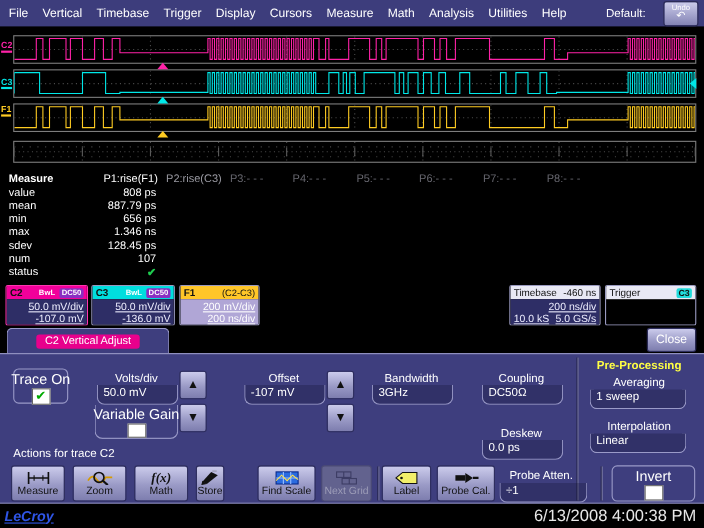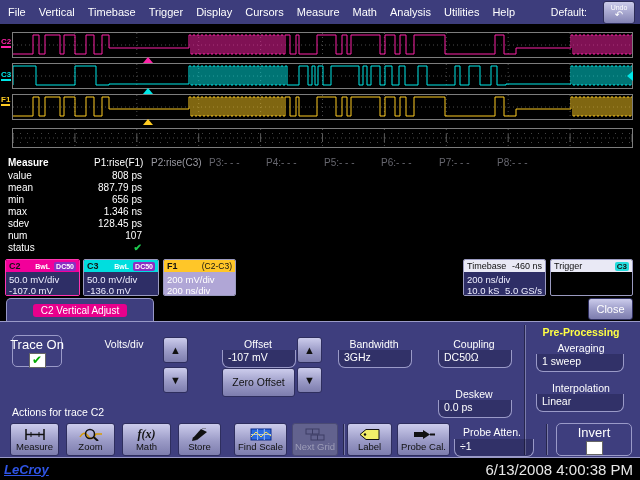--- a/index.html
+++ b/index.html
@@ -34,22 +34,22 @@
   .dim1{color:#9a9aa2;}
   .dim2{color:#66666e;}
   .mval{position:absolute;width:48px;text-align:right;white-space:nowrap;}
   .check{color:#1ecb4f;font-weight:bold;}
 
   
   .dbox{position:absolute;top:259px;height:37px;border:1px solid #9a9ac0;border-radius:2px;
         overflow:hidden;box-sizing:border-box;}
   .dbox .hdr{height:12px;display:flex;align-items:center;font-size:9px;font-weight:bold;color:#111;
              padding:0 3px;gap:2px;box-sizing:border-box;}
-  .dbox .body{background:#2e2e66;color:#eef;font-size:9.5px;
-              padding:2px 3px 0 3px;height:33px;box-sizing:border-box;line-height:11px;}
+  .dbox .body{background:#2e2e66;color:#eef;font-size:9.5px;text-align:right;
+              padding:2px 3px 0 3px;height:33px;box-sizing:border-box;line-height:11px;text-decoration:underline;}
   .badge{font-size:7px;font-weight:bold;color:#fff;border-radius:2px;padding:0 2px;line-height:9px;}
   .spread{display:flex;justify-content:space-between;}
   .selbox{border:1px solid #ff35b0;}
   .lighthdr{background:#e9e9f5;}
 
   
   #tabstrip{position:absolute;left:0;top:296px;width:640px;height:25px;background:#000;}
   #tab{position:absolute;left:6px;top:298px;width:148px;height:23px;background:#3e3e7e;
        border:1px solid #9898c8;border-bottom:none;border-radius:5px 5px 0 0;
        display:flex;align-items:center;justify-content:center;box-sizing:border-box;}
@@ -302,29 +302,33 @@
   <div id="closebtn" class="pushbtn">Close</div>
 
   <div id="dialog">
 
     <div class="group" style="left:12px;top:13px;width:50px;height:32px">
       <span class="grouplabel">Trace On</span>
       <span class="cb">✔</span>
     </div>
 
     <span class="flabel" style="left:84px;top:16px;width:80px">Volts/div</span>
+    <div class="field" style="left:88px;top:28px;width:62px">50.0 mV</div>
     <div class="spin pushbtn" style="left:163px;top:15px">▲</div>
     <div class="spin pushbtn" style="left:163px;top:45px">▼</div>
 
+    <div class="group" style="left:86px;top:46px;width:76px;height:31px;border-top:none;border-radius:0 0 7px 7px">
+      <span class="grouplabel">Variable Gain</span>
+      <span class="cb"></span>
+    </div>
 
     <span class="flabel" style="left:218px;top:16px;width:80px">Offset</span>
     <div class="field" style="left:222px;top:28px;width:62px">-107 mV</div>
     <div class="spin pushbtn" style="left:297px;top:15px">▲</div>
     <div class="spin pushbtn" style="left:297px;top:45px">▼</div>
-    <div id="zerobtn" class="pushbtn" style="top:46px">Zero Offset</div>
 
     <span class="flabel" style="left:334px;top:16px;width:80px">Bandwidth</span>
     <div class="field" style="left:338px;top:28px;width:62px">3GHz</div>
 
     <span class="flabel" style="left:434px;top:16px;width:80px">Coupling</span>
     <div class="field" style="left:438px;top:28px;width:62px">DC50Ω</div>
 
     <span class="flabel" style="left:434px;top:66px;width:80px">Deskew</span>
     <div class="field" style="left:438px;top:78px;width:62px">0.0 ps</div>
 
@@ -358,21 +362,21 @@
           <circle cx="11" cy="6" r="4.5" fill="none" stroke="#111" stroke-width="1.5"></circle>
           <line x1="14.5" y1="9" x2="19" y2="13" stroke="#111" stroke-width="2"></line>
         </svg>
     </span>
     <span class="blabel">Zoom</span>
   </div>
   <div class="abtn pushbtn" style="left:122px;width:49px">
     <span class="bicon mathtxt">f(x)</span>
     <span class="blabel">Math</span>
   </div>
-  <div class="abtn pushbtn" style="left:178px;width:43px">
+  <div class="abtn pushbtn" style="left:178px;width:26px">
     <span class="bicon">
       <svg width="24" height="13">
           <polygon points="13,1 19,4 9,12 5,10" fill="#111"></polygon>
           <polygon points="9,12 4,13 5,9" fill="#111"></polygon>
           <line x1="14" y1="0" x2="18" y2="0" stroke="#555"></line>
         </svg>
     </span>
     <span class="blabel">Store</span>
   </div>
   <div class="abtn pushbtn" style="left:234px;width:53px">

